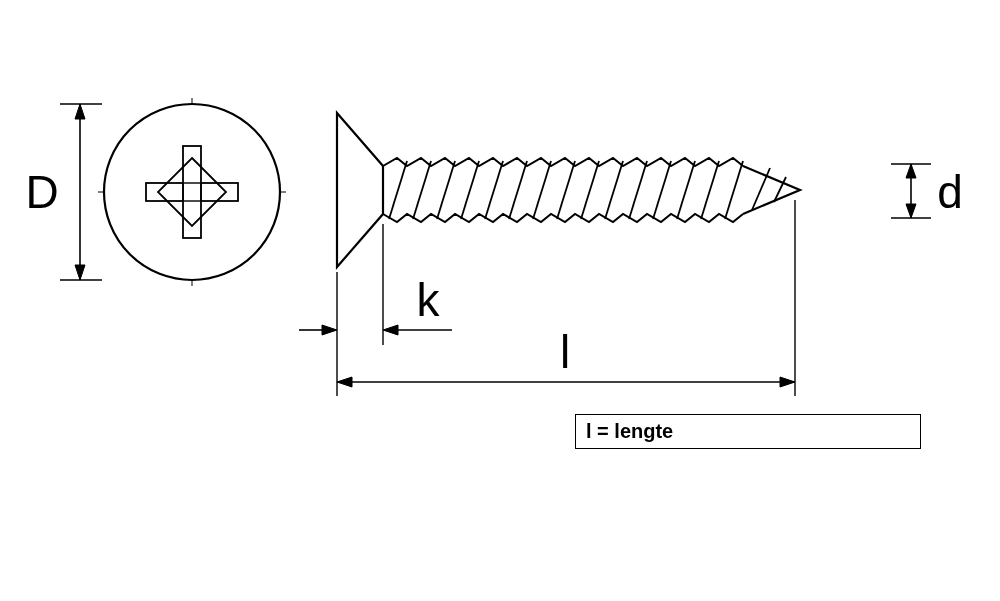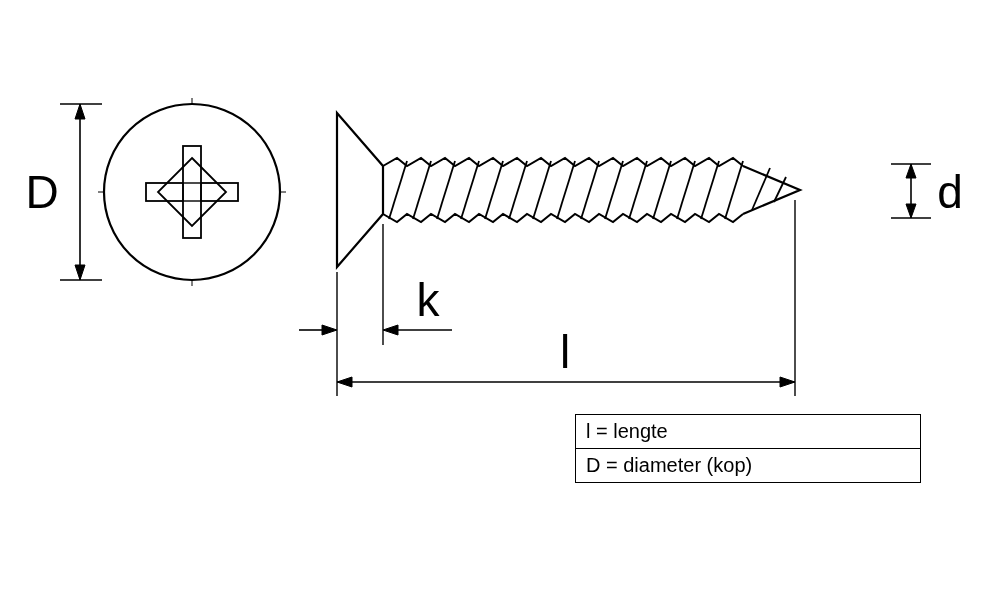--- a/index.html
+++ b/index.html
@@ -3,21 +3,21 @@
 <meta charset="utf-8">
 <style>
   html,body{margin:0;padding:0;background:#ffffff;}
   .stage{position:relative;width:1000px;height:601px;background:#ffffff;overflow:hidden;
          font-family:"Liberation Sans",sans-serif;}
   svg{position:absolute;left:0;top:0;}
   .dim-label{font-family:"Liberation Sans",sans-serif;font-size:46px;fill:#000;}
   .legend{position:absolute;left:575px;top:414px;width:346px;
           border:1.5px solid #000;box-sizing:border-box;background:#fff;}
   .legend-row{border-top:1.5px solid #000;padding:5px 10px;
-              font-size:20px;font-weight:normal;color:#000;line-height:23px;}
+              font-size:20px;font-weight:bold;color:#000;line-height:23px;}
   .legend-row:first-child{border-top:none;}
 </style>
 </head>
 <body>
 
 <div class="stage">
 
   <svg width="1000" height="601" viewBox="0 0 1000 601">
 
     <g stroke="#000" fill="none">
@@ -92,16 +92,15 @@
       <line x1="891" y1="218" x2="931" y2="218" stroke-width="1.4"></line>
       <line x1="911" y1="164" x2="911" y2="218" stroke-width="1.6"></line>
       <polygon points="911,164 906,178 916,178"></polygon>
       <polygon points="911,218 906,204 916,204"></polygon>
       <text class="dim-label" x="950" y="208" text-anchor="middle" stroke="none">d</text>
     </g>
   </svg>
 
   <div class="legend">
     <div class="legend-row">l = lengte</div>
-    <div class="legend-row">D = diameter (kop)</div>
   </div>
 
 </div>
 
 </body></html>

